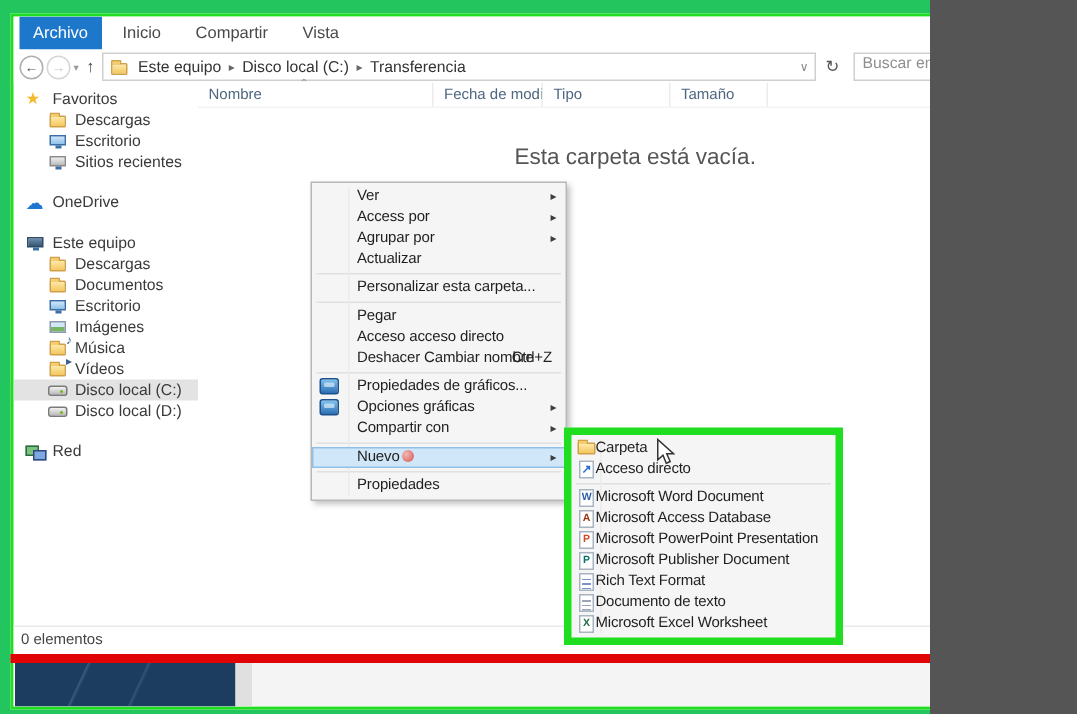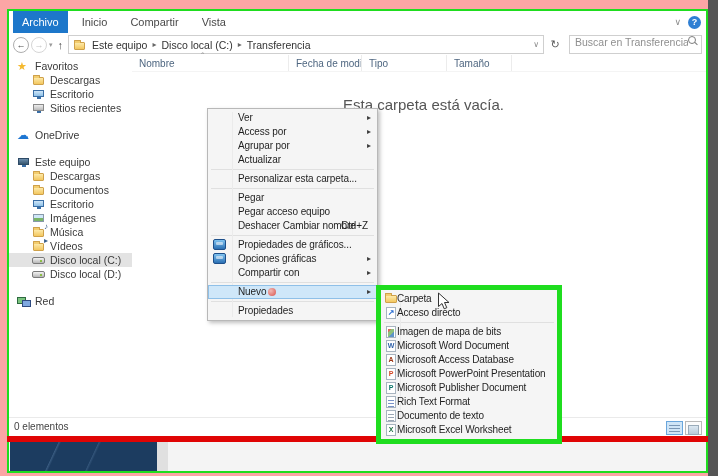--- a/index.html
+++ b/index.html
@@ -1,17 +1,17 @@
 <!DOCTYPE html>
 <html><head>
 <meta charset="utf-8">
 <style>
   *{box-sizing:border-box;margin:0;padding:0}
   body{background:#555;font-family:"Liberation Sans",sans-serif}
-  #screen{position:relative;width:708px;height:476px;background:#fca5a5;overflow:hidden}
+  #screen{position:relative;width:620px;height:476px;background:#22c55e;overflow:hidden}
   #frame{position:absolute;left:7px;top:9px;width:701px;height:464px;border:2px solid #1fdd1f;background:#fff;overflow:hidden}
 
   
   .tabbar{position:absolute;left:0;top:0;right:0;height:22px;display:flex;align-items:stretch;padding-left:4px;background:#fff}
   .tab{padding:0 9px;font-size:11px;line-height:22px;color:#494949;margin-right:5px;cursor:default}
   .tab.active{background:#1d77ca;color:#fff}
   .ribbon-right{position:absolute;right:5px;top:0;height:22px;display:flex;align-items:center;gap:7px}
   .collapse-glyph{font-size:9px;color:#8a8a8a}
   .help-circle{width:13px;height:13px;border-radius:50%;background:#2f7fd3;color:#fff;font-size:9px;font-weight:bold;line-height:13px;text-align:center}
 
@@ -77,21 +77,21 @@
   .desktop{position:absolute;left:0;right:0;top:426px;bottom:0;background:#f4f4f4}
   .desk-navy{position:absolute;left:1px;top:5px;bottom:0;width:147px;background:
      linear-gradient(115deg,transparent 30%,rgba(130,170,210,.28) 30.5%,transparent 32%),
      linear-gradient(115deg,transparent 55%,rgba(130,170,210,.22) 55.5%,transparent 57%),
      #1c3c60}
   .desk-div{position:absolute;left:148px;top:5px;bottom:0;width:11px;background:#e0e0e0}
 
   
   .redline{position:absolute;left:7px;top:436px;width:701px;height:6px;background:#e00404;z-index:20}
 
-  .cm{position:absolute;left:207px;top:108px;width:171px;background:#f5f5f5;border:1px solid #b8b8b8;box-shadow:2px 2px 4px rgba(0,0,0,.25);padding:2px 0;z-index:30}
+  .cm{position:absolute;left:207px;top:121px;width:171px;background:#f5f5f5;border:1px solid #b8b8b8;box-shadow:2px 2px 4px rgba(0,0,0,.25);padding:2px 0;z-index:30}
   .cm::before{content:"";position:absolute;left:24px;top:3px;bottom:3px;width:1px;background:#ebebeb}
   .mi{position:relative;height:14px;line-height:14px;padding-left:30px;font-size:10px;color:#1f1f1f;white-space:nowrap;letter-spacing:-0.1px}
   .mi .sub-arrow{position:absolute;right:6px;top:0;font-size:8px;color:#3c3c3c}
   .mi .shortcut{position:absolute;right:9px;top:0}
   .mi.hl{background:#cfe7f9;box-shadow:inset 0 0 0 1px #8fc0e8}
   .msep{height:1px;background:#e0e0e0;margin:2px 3px}
   .dot{display:inline-block;width:8px;height:8px;border-radius:50%;background:radial-gradient(circle at 35% 35%,#f7b0a8,#e2574d 75%);margin-left:2px;vertical-align:-1px;opacity:.85}
   .ic-intel{position:absolute;left:5px;top:1px;width:13px;height:11px;border:1px solid #1d4f8a;border-radius:2px;background:linear-gradient(#7fc3f0,#2b6fb3)}
   .ic-intel::after{content:"";position:absolute;left:2px;top:2px;width:7px;height:3px;background:rgba(255,255,255,.55);border-radius:1px}
 
@@ -280,40 +280,39 @@
 
   <div class="cm">
     <div class="mi"><span>Ver</span><span class="sub-arrow">▸</span></div>
     <div class="mi"><span>Access por</span><span class="sub-arrow">▸</span></div>
     <div class="mi"><span>Agrupar por</span><span class="sub-arrow">▸</span></div>
     <div class="mi"><span>Actualizar</span></div>
     <div class="msep"></div>
     <div class="mi"><span>Personalizar esta carpeta...</span></div>
     <div class="msep"></div>
     <div class="mi"><span>Pegar</span></div>
-    <div class="mi"><span>Pegar acceso equipo</span></div>
+    <div class="mi"><span>Acceso acceso directo</span></div>
     <div class="mi"><span>Deshacer Cambiar nombre</span><span class="shortcut">Ctrl+Z</span></div>
     <div class="msep"></div>
     <div class="mi"><span class="ic-intel"></span><span>Propiedades de gráficos...</span></div>
     <div class="mi"><span class="ic-intel"></span><span>Opciones gráficas</span><span class="sub-arrow">▸</span></div>
     <div class="mi"><span>Compartir con</span><span class="sub-arrow">▸</span></div>
     <div class="msep"></div>
     <div class="mi hl"><span>Nuevo</span><span class="dot"></span><span class="sub-arrow">▸</span></div>
     <div class="msep"></div>
     <div class="mi"><span>Propiedades</span></div>
   </div>
 
   <div class="hlbox">
     <div class="sm">
       <div class="smi"><span class="fold"></span><span>Carpeta</span></div>
       <div class="smi"><span class="pg shortcut">
             <i class="letter">↗</i>
           </span><span>Acceso directo</span></div>
       <div class="msep"></div>
-      <div class="smi"><span class="pg bmp"></span><span>Imagen de mapa de bits</span></div>
       <div class="smi"><span class="pg word">
             <i class="letter">W</i>
           </span><span>Microsoft Word Document</span></div>
       <div class="smi"><span class="pg access">
             <i class="letter">A</i>
           </span><span>Microsoft Access Database</span></div>
       <div class="smi"><span class="pg ppt">
             <i class="letter">P</i>
           </span><span>Microsoft PowerPoint Presentation</span></div>
       <div class="smi"><span class="pg pub">

